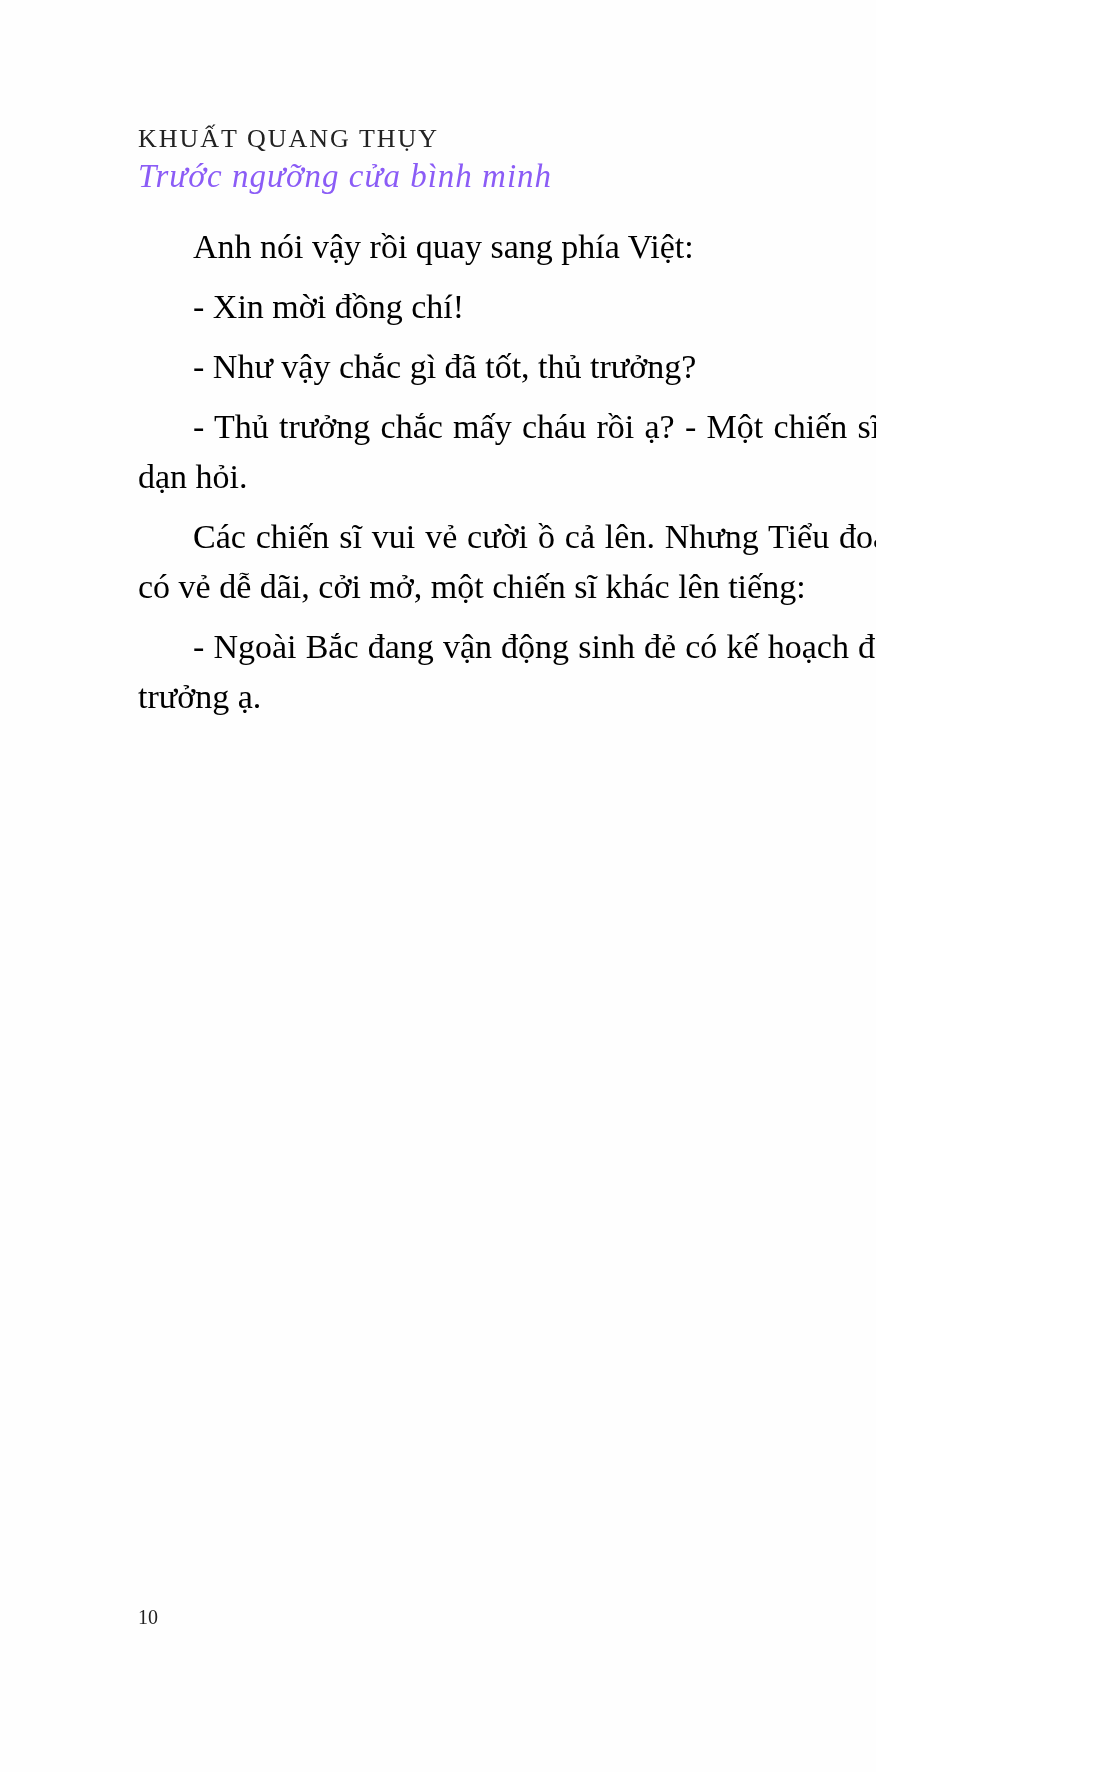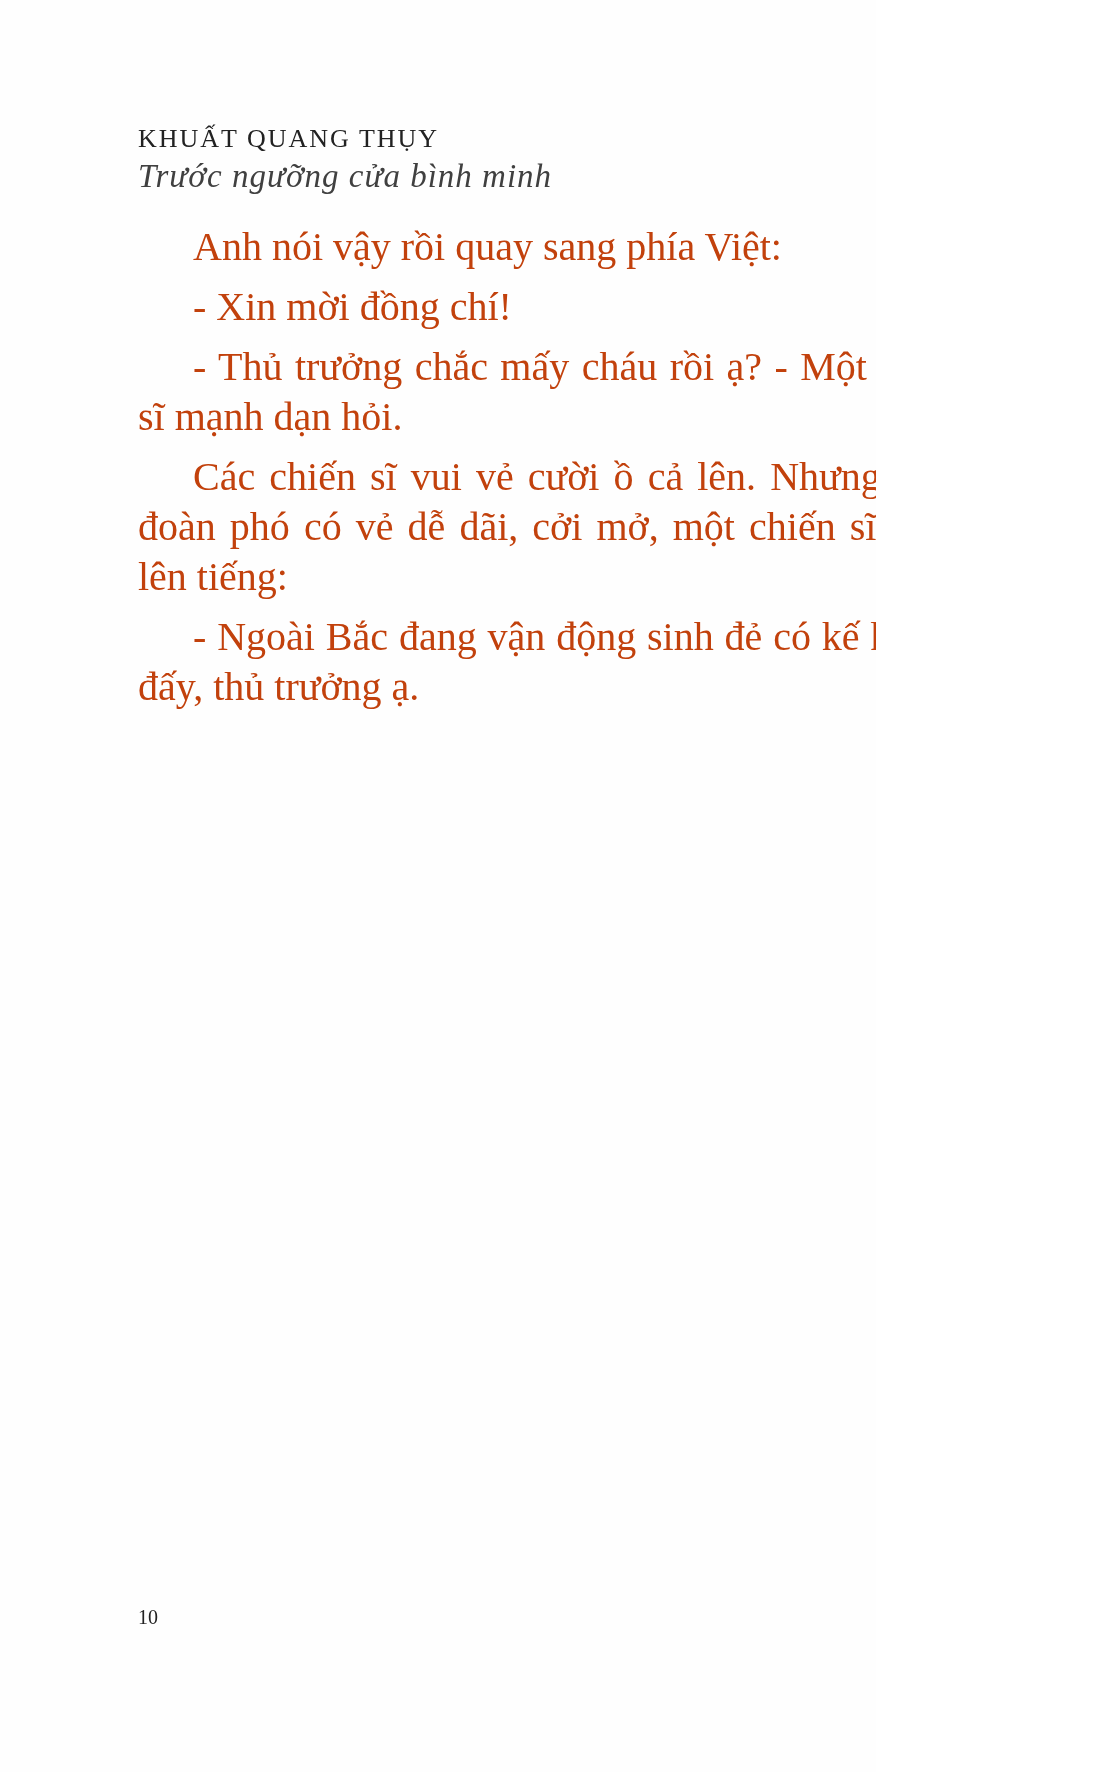--- a/index.html
+++ b/index.html
@@ -30,36 +30,36 @@
     font-weight: normal;
     text-transform: uppercase;
     color: #222222;
     margin: 0;
   }
   .book-title {
     font-size: 33px;
     line-height: 40px;
     font-style: italic;
     letter-spacing: 1px;
-    color: #404040;
+    color: #8b5cf6;
     margin: 2px 0 0 0;
   }
   .content {
     position: absolute;
     left: 138px;
     top: 212px;
     width: 828px;
   }
   .content p {
-    font-size: 40px;
+    font-size: 34px;
     line-height: 50px;
     text-align: justify;
     text-indent: 55px;
     margin: 10px 0;
-    color: #c2410c;
+    color: #000000;
   }
   .page-number {
     position: absolute;
     left: 138px;
     top: 1606px;
     font-size: 20px;
     color: #222222;
   }
 </style>
 </head>
@@ -68,20 +68,21 @@
 <div class="page">
 
   <div class="header">
     <div class="author">KHUẤT QUANG THỤY</div>
     <div class="book-title">Trước ngưỡng cửa bình minh</div>
   </div>
 
   <div class="content">
     <p>Anh nói vậy rồi quay sang phía Việt:</p>
     <p>- Xin mời đồng chí!</p>
+    <p>- Như vậy chắc gì đã tốt, thủ trưởng?</p>
     <p>- Thủ trưởng chắc mấy cháu rồi ạ? - Một chiến sĩ mạnh dạn hỏi.</p>
     <p>Các chiến sĩ vui vẻ cười ồ cả lên. Nhưng Tiểu đoàn phó có vẻ dễ dãi, cởi mở, một chiến sĩ khác lên tiếng:</p>
     <p>- Ngoài Bắc đang vận động sinh đẻ có kế hoạch đấy, thủ trưởng ạ.</p>
   </div>
 
   <div class="page-number">10</div>
 
 </div>
 
 </body></html>

